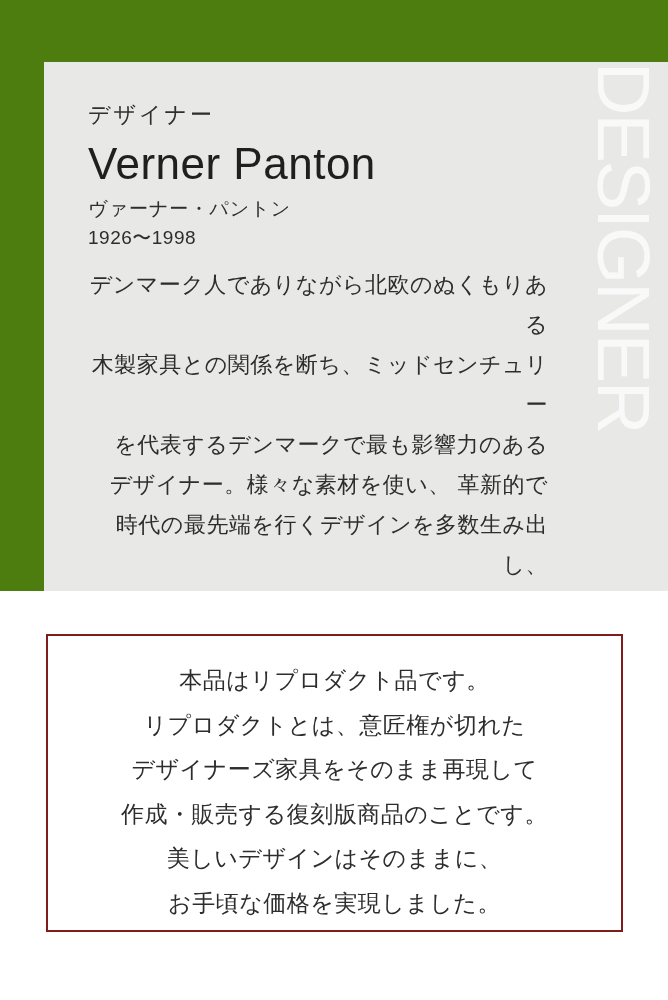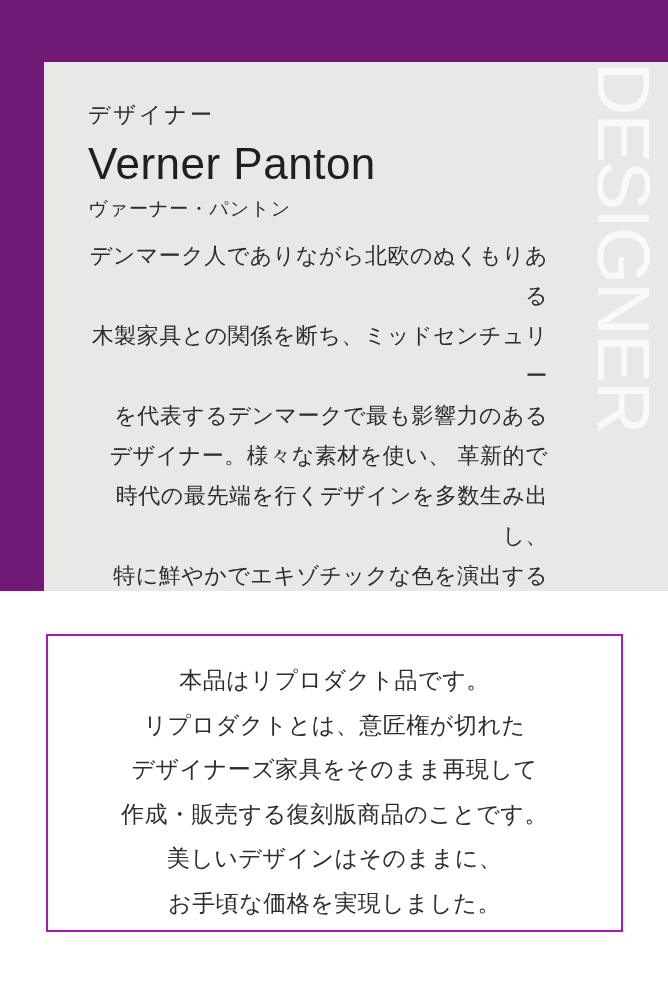--- a/index.html
+++ b/index.html
@@ -12,21 +12,21 @@
     color: #2d2d2d;
     overflow: hidden;
   }
   .page { position: relative; width: 668px; height: 1000px; }
 
   
   .hero {
     position: absolute;
     top: 0; left: 0;
     width: 668px; height: 591px;
-    background: #701a75;
+    background: #4d7c0f;
   }
   
   .panel {
     position: absolute;
     top: 62px; left: 44px;
     width: 624px; height: 529px;
     background: #e8e8e6;
     padding: 42px 120px 0 44px;
     overflow: hidden;
   }
@@ -82,21 +82,21 @@
     user-select: none;
     pointer-events: none;
   }
 
   
   .note-box {
     position: absolute;
     top: 634px; left: 46px;
     width: 577px; height: 298px;
     background: #ffffff;
-    border: 2px solid #a21caf;
+    border: 2px solid #7f1d1d;
     padding-top: 22px;
   }
   .note-text {
     font-size: 23px;
     letter-spacing: 0.5px;
     line-height: 44.5px;
     text-align: center;
     color: #2d2d2d;
     white-space: pre-line;
   }
@@ -104,20 +104,21 @@
 </head>
 <body>
 
 <div class="page">
 
   <section class="hero">
     <div class="panel">
       <div class="designer-label">デザイナー</div>
       <h1 class="designer-name">Verner Panton</h1>
       <div class="designer-kana">ヴァーナー・パントン</div>
+      <div class="designer-years">1926〜1998</div>
       <p class="designer-bio">デンマーク人でありながら北欧のぬくもりある
 木製家具との関係を断ち、ミッドセンチュリー
 を代表するデンマークで最も影響力のある
 デザイナー。様々な素材を使い、 革新的で
 時代の最先端を行くデザインを多数生み出し、
 特に鮮やかでエキゾチックな色を演出する
 プラスチックデザインが特徴的です。</p>
     </div>
     <div class="watermark">DESIGNER</div>
   </section>

